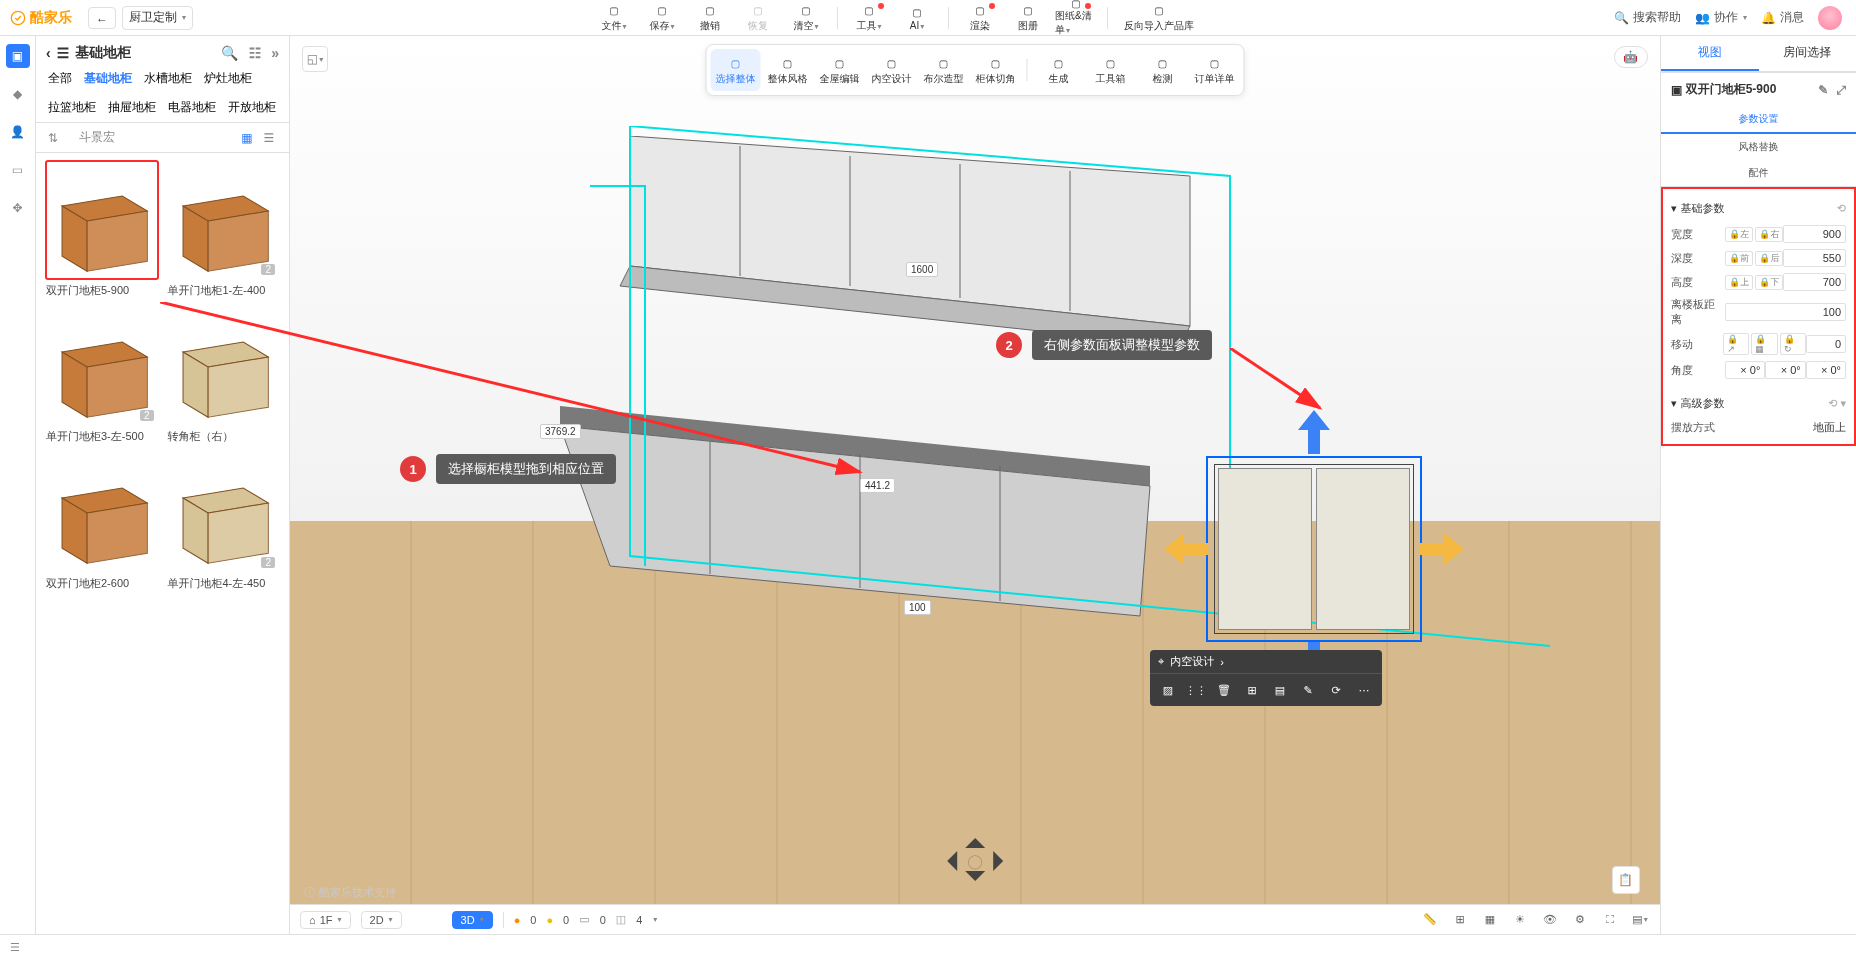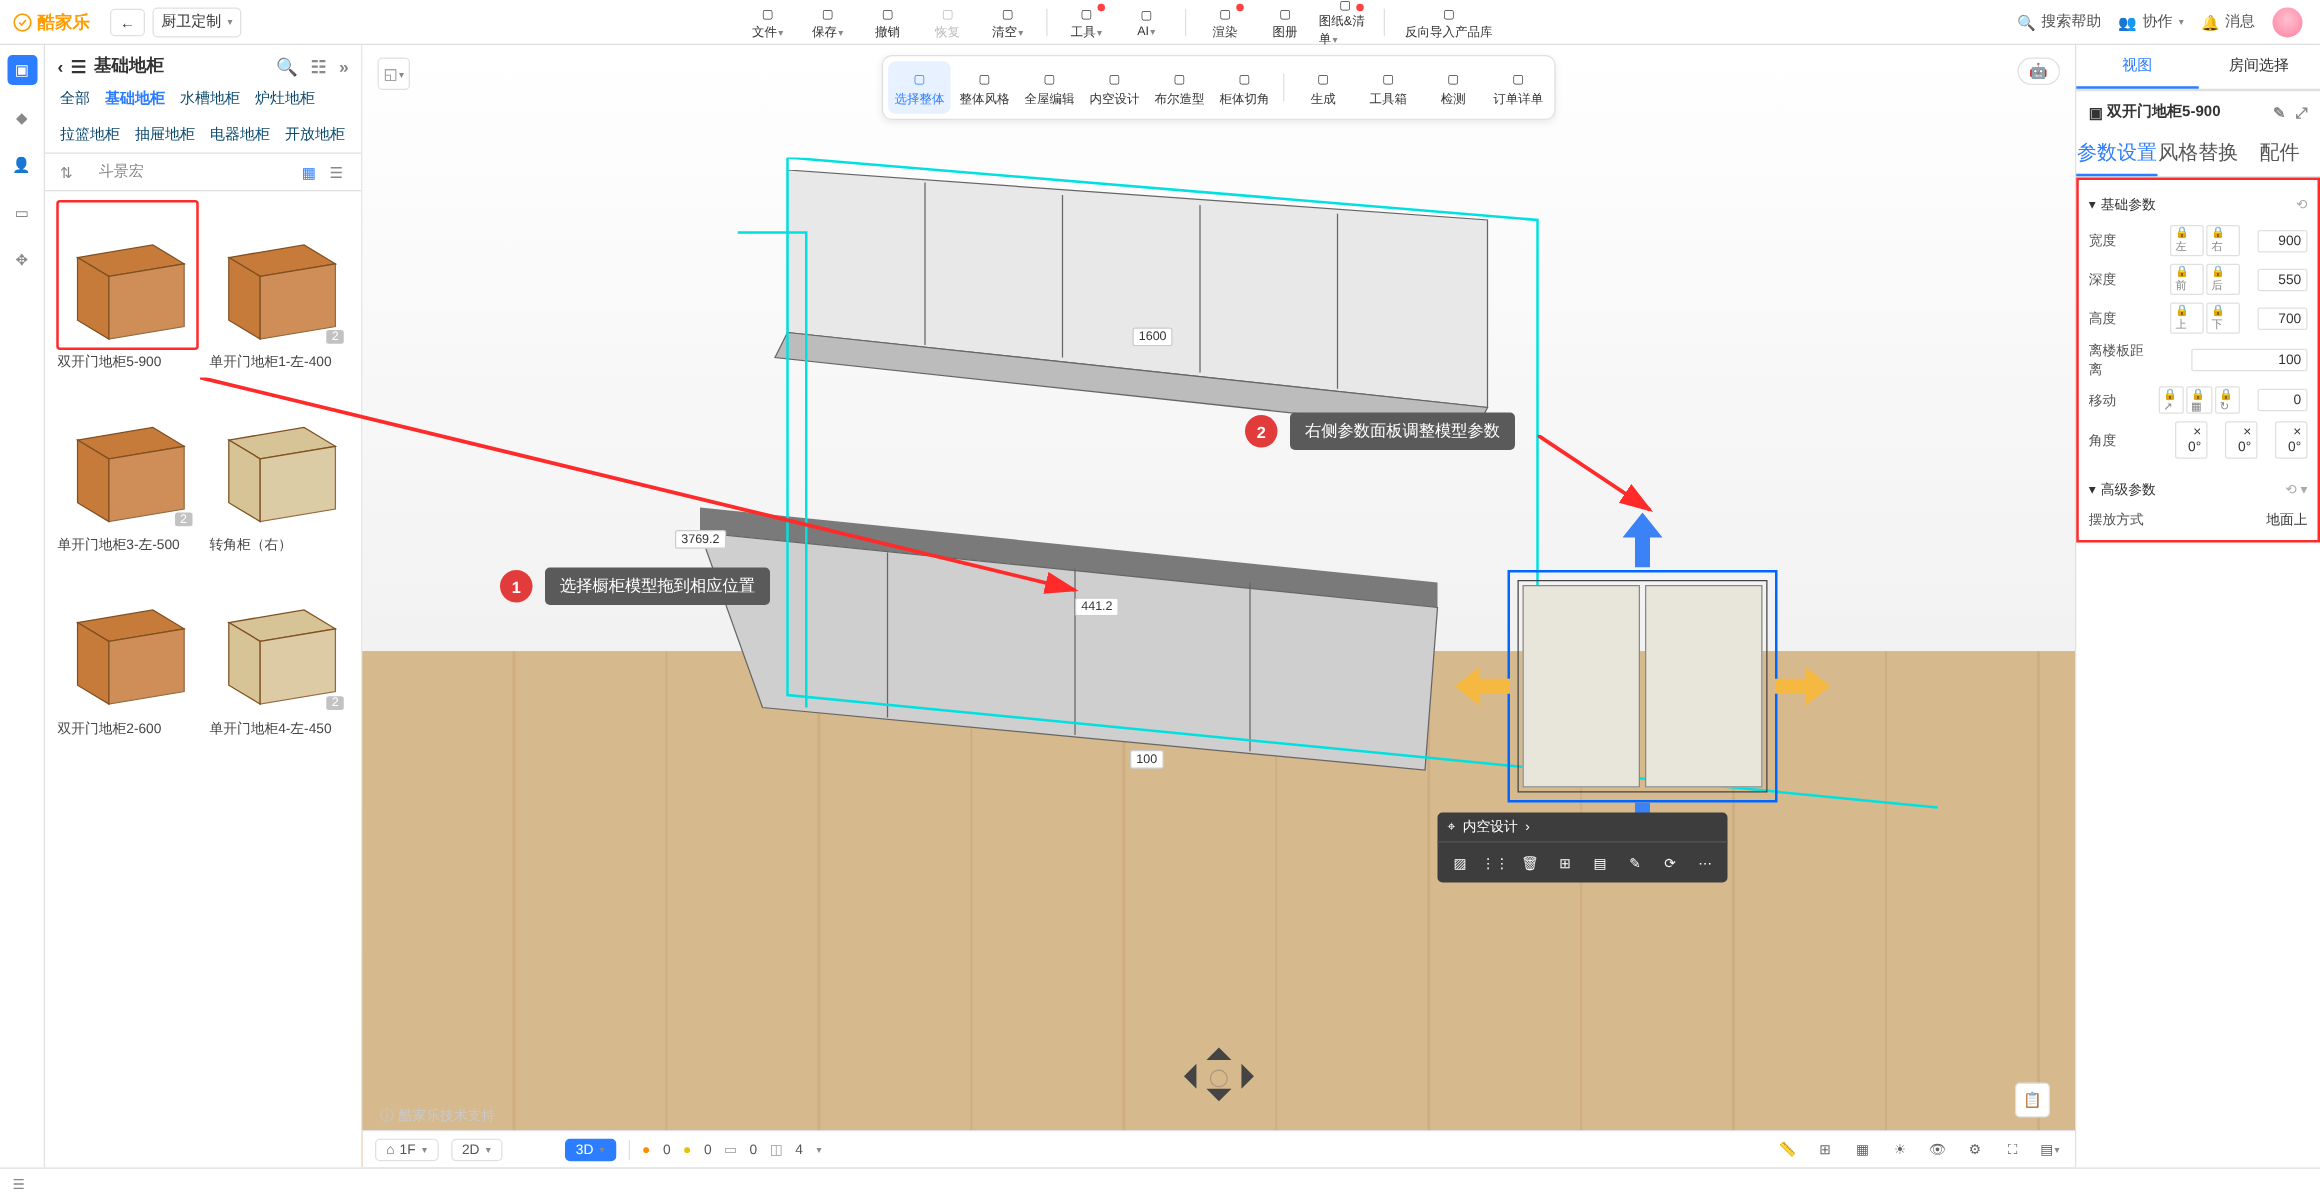--- a/index.html
+++ b/index.html
@@ -33,21 +33,21 @@
  #main{position:absolute;top:36px;bottom:26px;left:0;right:0;display:flex;}
  
  #rail{width:36px;background:#fff;border-right:1px solid var(--border);display:flex;flex-direction:column;align-items:center;padding-top:8px;gap:14px;}
  .rail-ico{width:24px;height:24px;border-radius:4px;display:flex;align-items:center;justify-content:center;color:#888;cursor:pointer;}
  .rail-ico.active{background:var(--blue);color:#fff;}
  
  #catalog{width:254px;background:#fff;border-right:1px solid var(--border);display:flex;flex-direction:column;}
  #cat-head{display:flex;align-items:center;gap:6px;padding:8px 10px;font-size:14px;font-weight:bold;}
  #cat-head .icons{margin-left:auto;display:flex;gap:10px;color:#888;}
  #cat-tabs{display:flex;flex-wrap:wrap;gap:12px;padding:0 12px 6px;font-size:12px;}
- #cat-tabs .tab{cursor:pointer;color:#0c4a6e;}
+ #cat-tabs .tab{cursor:pointer;color:#000000;}
  #cat-tabs .tab.active{color:var(--blue);font-weight:bold;}
  #cat-filter{display:flex;align-items:center;padding:6px 12px;color:#888;border-top:1px solid var(--border);border-bottom:1px solid var(--border);}
  #cat-filter .viewico{margin-left:auto;display:flex;gap:6px;}
  .viewico .v{width:16px;height:16px;display:flex;align-items:center;justify-content:center;border-radius:2px;cursor:pointer;}
  .viewico .v.active{color:var(--blue);}
  #cat-grid{flex:1;overflow:auto;padding:8px 10px;display:grid;grid-template-columns:1fr 1fr;gap:10px 10px;align-content:start;}
  .item{display:flex;flex-direction:column;}
  .thumb{position:relative;height:118px;display:flex;align-items:flex-end;justify-content:center;border-radius:2px;}
  .thumb .num{position:absolute;bottom:4px;right:4px;background:#c2c2c2;color:#fff;font-size:10px;padding:0 4px;border-radius:2px;}
  .item.sel .thumb{outline:2px solid #ff2a2a;outline-offset:-1px;}
@@ -105,27 +105,27 @@
  
  #right{width:196px;background:#fff;border-left:1px solid var(--border);display:flex;flex-direction:column;}
  #rtabs{display:flex;border-bottom:1px solid var(--border);justify-content:flex-end;}
  #rtabs .rt{flex:1;text-align:center;padding:8px 0;font-size:12px;cursor:pointer;}
  #rtabs .rt.active{color:var(--blue);border-bottom:2px solid var(--blue);}
  #minimap{height:170px;background:#fafafa;position:relative;}
  #minimap svg{position:absolute;inset:0;}
  
  #prop-title{padding:8px 10px;font-size:12px;font-weight:bold;display:flex;align-items:center;border-top:1px solid var(--border);}
  #prop-title .ico-r{margin-left:auto;display:flex;gap:8px;color:#888;}
- #ptabs{display:flex;border-bottom:1px solid var(--border);font-size:16px;}
+ #ptabs{display:flex;border-bottom:1px solid var(--border);font-size:10px;flex-direction:column;}
  #ptabs .pt{flex:1;text-align:center;padding:6px 0;cursor:pointer;color:#555;}
  #ptabs .pt.active{color:var(--blue);border-bottom:2px solid var(--blue);}
  #params{padding:6px 8px;border:2px solid #ff2a2a;border-top:2px solid #ff2a2a;margin:0;}
  .sec-title{font-size:11px;color:#333;display:flex;align-items:center;gap:4px;padding:6px 0;}
  .sec-title .expand{margin-left:auto;color:#aaa;cursor:pointer;}
- .prow{display:flex;align-items:center;gap:14px;padding:3px 0;font-size:11px;}
+ .prow{display:flex;align-items:center;gap:0;padding:3px 0;font-size:11px;}
  .prow .plabel{width:54px;color:#555;}
  .lockset{display:flex;gap:2px;}
  .lockset .lb{font-size:9px;color:#888;border:1px solid var(--border);padding:0 3px;border-radius:2px;display:flex;align-items:center;gap:1px;}
  .pin{flex:1;text-align:right;border:1px solid var(--border);border-radius:2px;padding:2px 4px;font-size:11px;min-width:40px;}
  
  #taskbar{position:absolute;left:0;right:0;bottom:0;height:26px;background:#fff;border-top:1px solid var(--border);display:flex;align-items:center;padding:0 10px;color:#888;font-size:11px;}
  
  .d{width:0;height:0;border:10px solid transparent;display:inline-block;}
  .d.up{border-bottom-color:#444;}
  .d.down{border-top-color:#444;}

